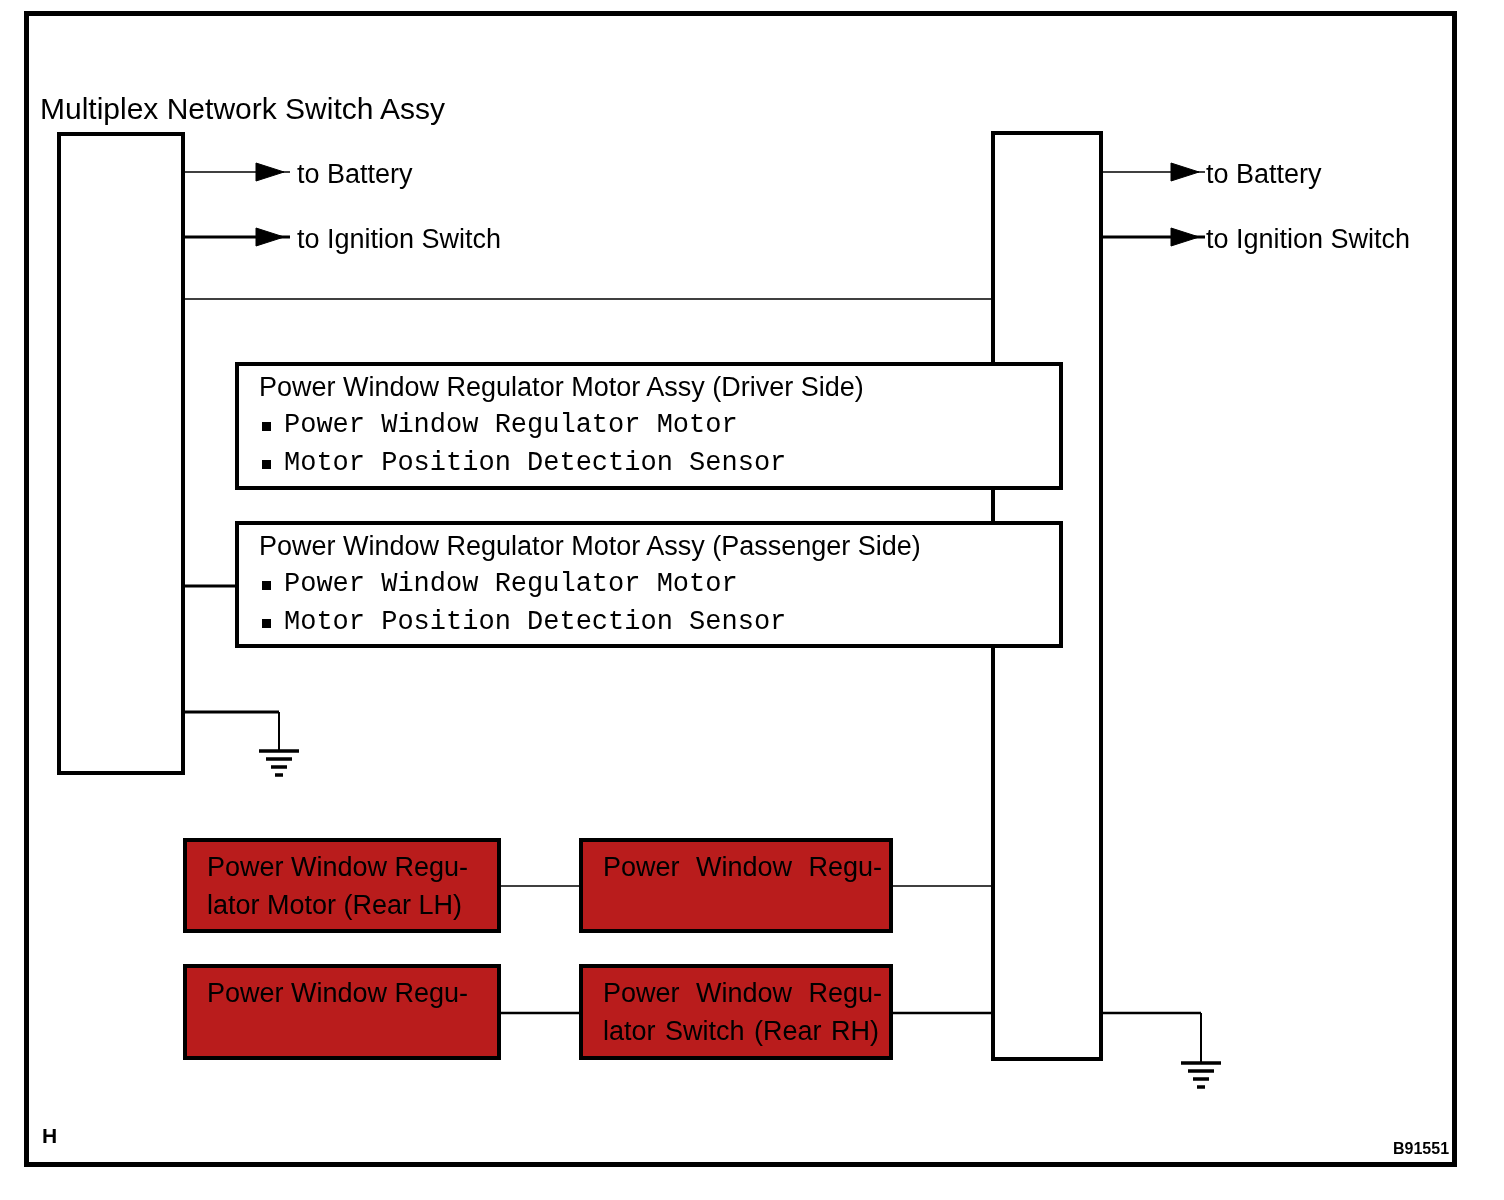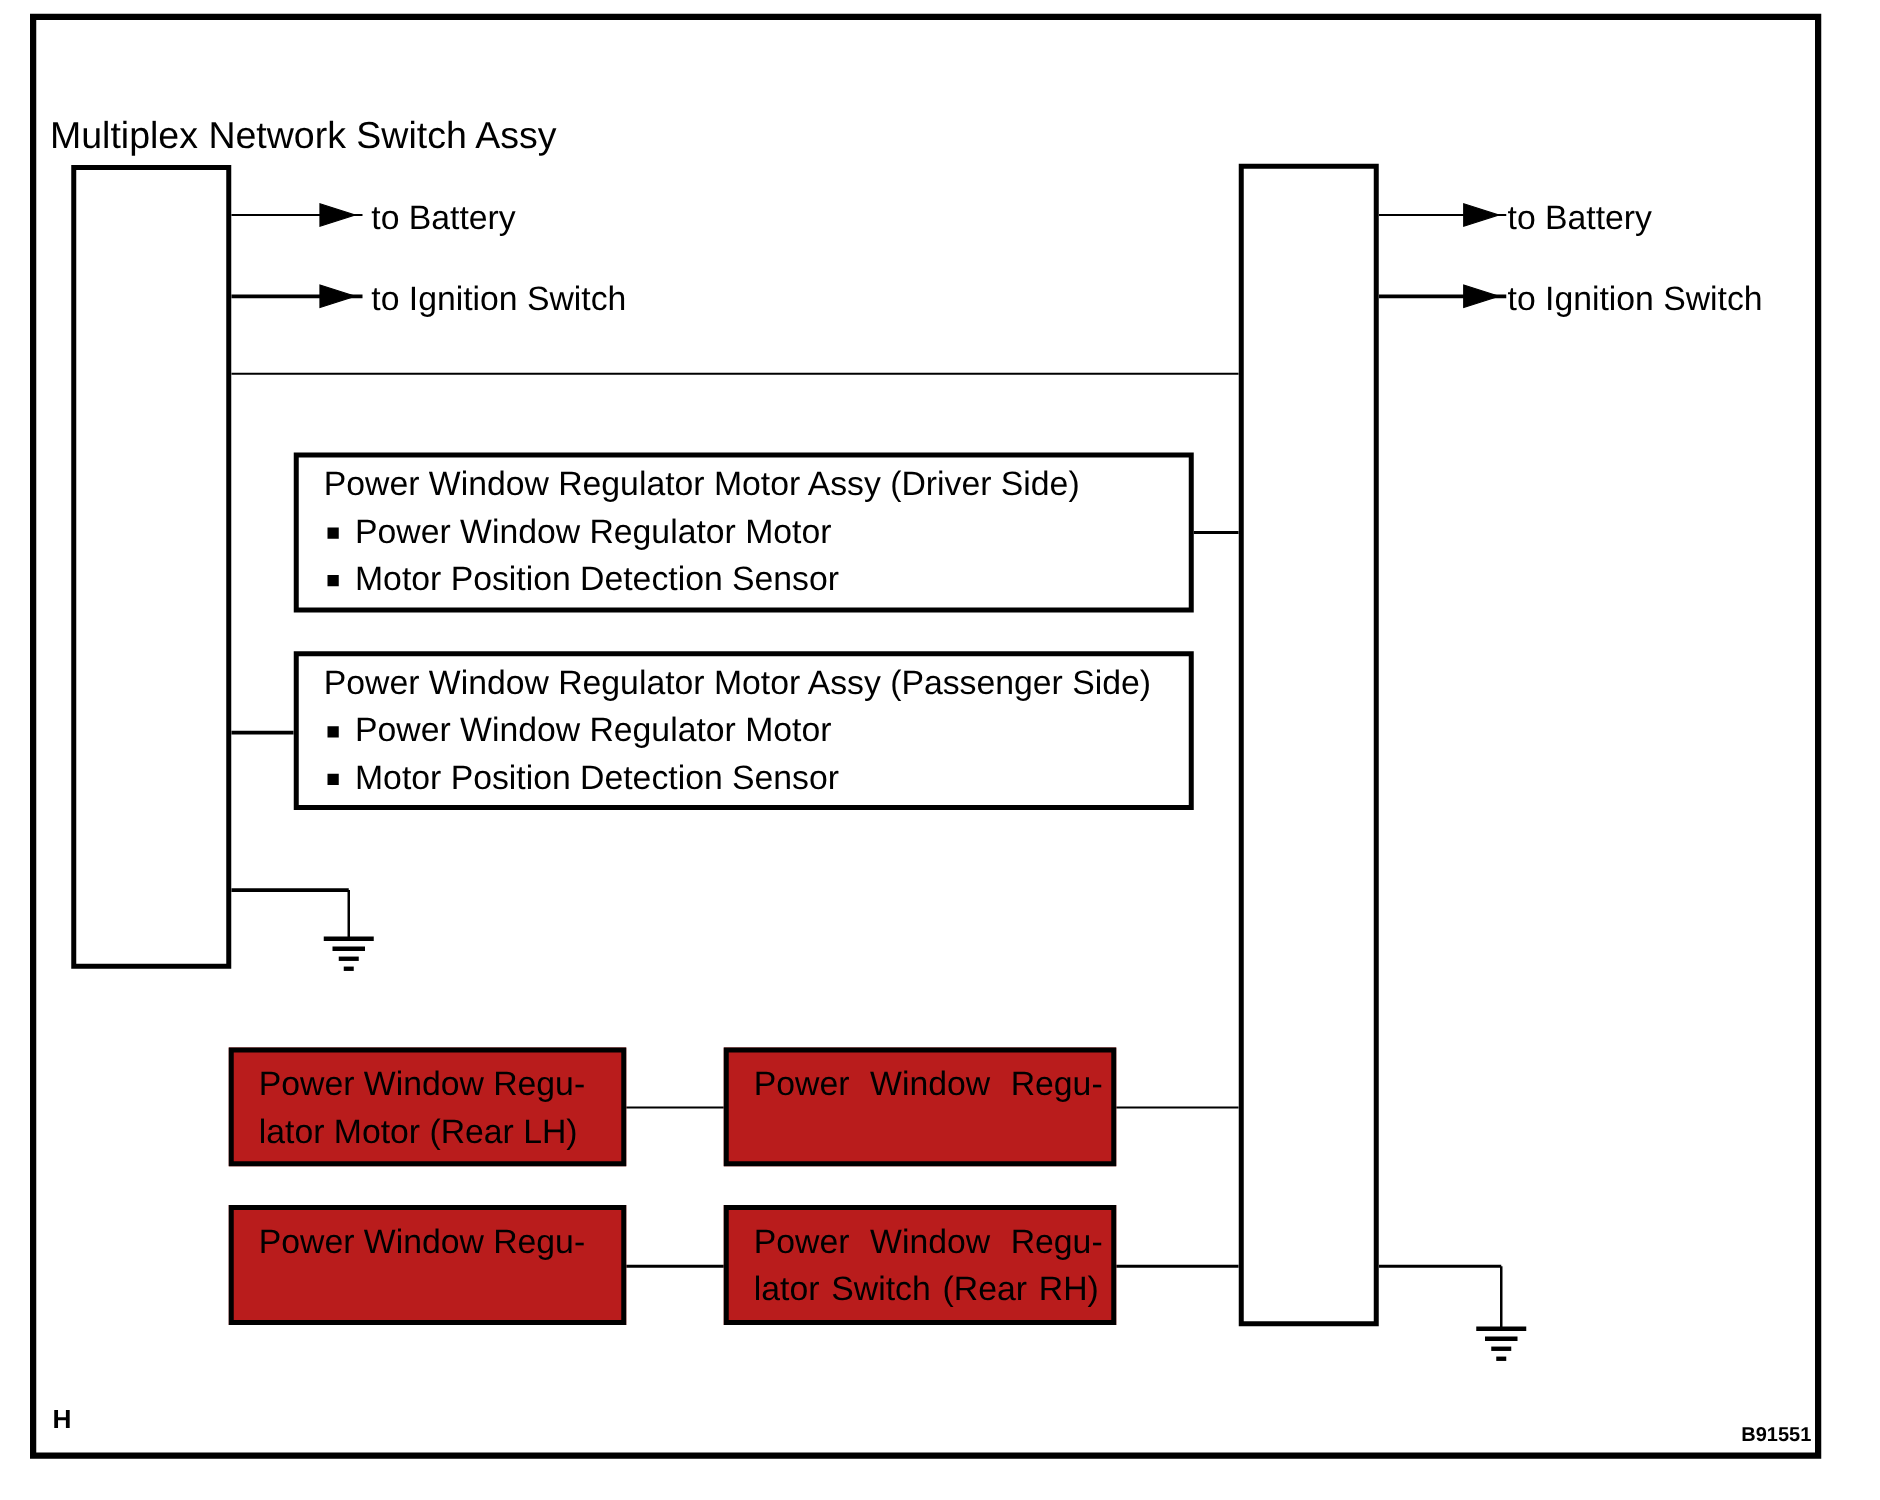--- a/index.html
+++ b/index.html
@@ -19,26 +19,26 @@
   #right-ecu{left:991px;top:131px;width:112px;height:930px;}
   #label-left{left:40px;top:92px;}
   #label-right{left:835px;top:92px;}
   .wire-label{font-size:27px;line-height:32px;white-space:nowrap;}
   #to-batt-left{left:297px;top:158px;}
   #to-ign-left{left:297px;top:223px;}
   #to-batt-right{left:1206px;top:158px;}
   #to-ign-right{left:1206px;top:223px;}
   #comm-label{left:523px;top:303px;}
   .assy-box{
-    left:235px;width:720px;border:4px solid #000;box-sizing:border-box;
+    left:235px;width:828px;border:4px solid #000;box-sizing:border-box;
     background:#fff;padding:2px 0 0 20px;font-size:27px;line-height:38px;
   }
   #driver-box{top:362px;height:128px;}
   #passenger-box{top:521px;height:127px;}
-  .bullet-row{display:flex;align-items:center;}
+  .bullet-row{display:flex;align-items:center;font-family:Liberation Mono, monospace;}
   .sq{width:9px;height:9px;background:#000;margin:2px 13px 0 3px;flex:0 0 auto;}
   .small-box{
     border:4px solid #000;box-sizing:border-box;background:#b91c1c;
     padding:6px 0 0 20px;font-size:27px;line-height:38px;white-space:nowrap;
   }
   .motor-col{left:183px;width:318px;}
   .switch-col{left:579px;width:314px;}
   .row-lh{top:838px;height:95px;}
   .row-rh{top:964px;height:96px;}
   .switch-col .l1{word-spacing:9px;}

